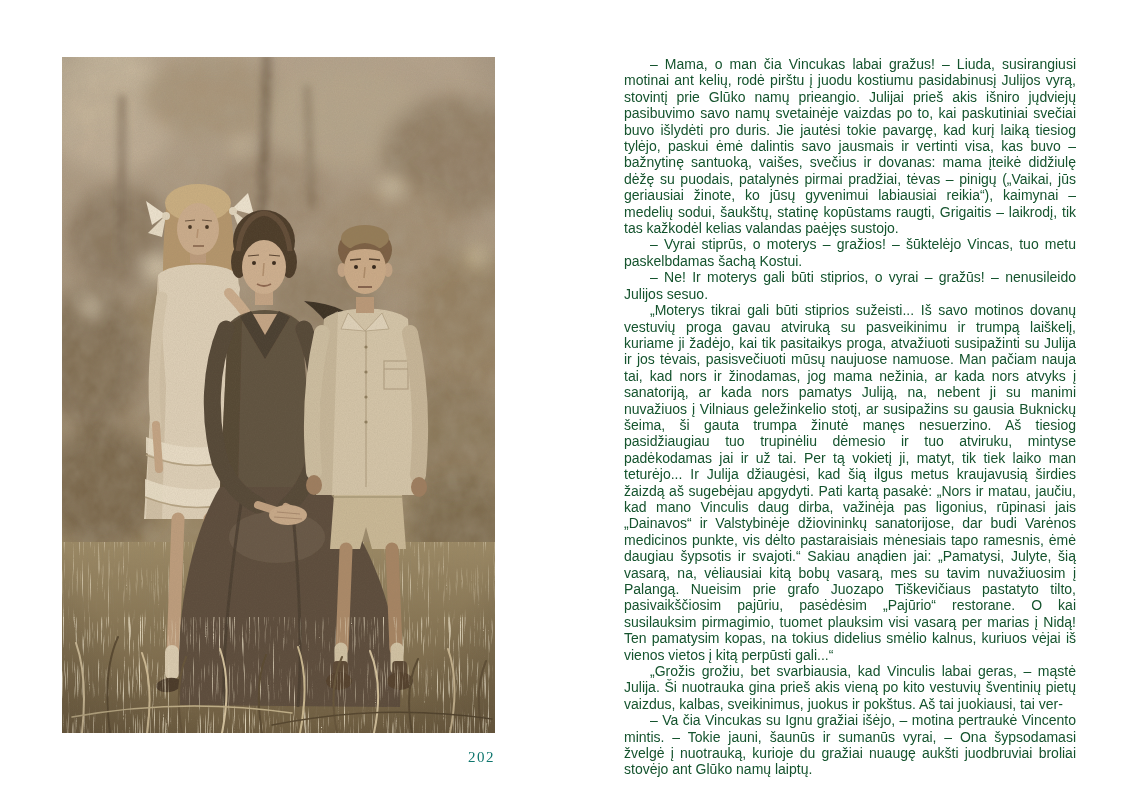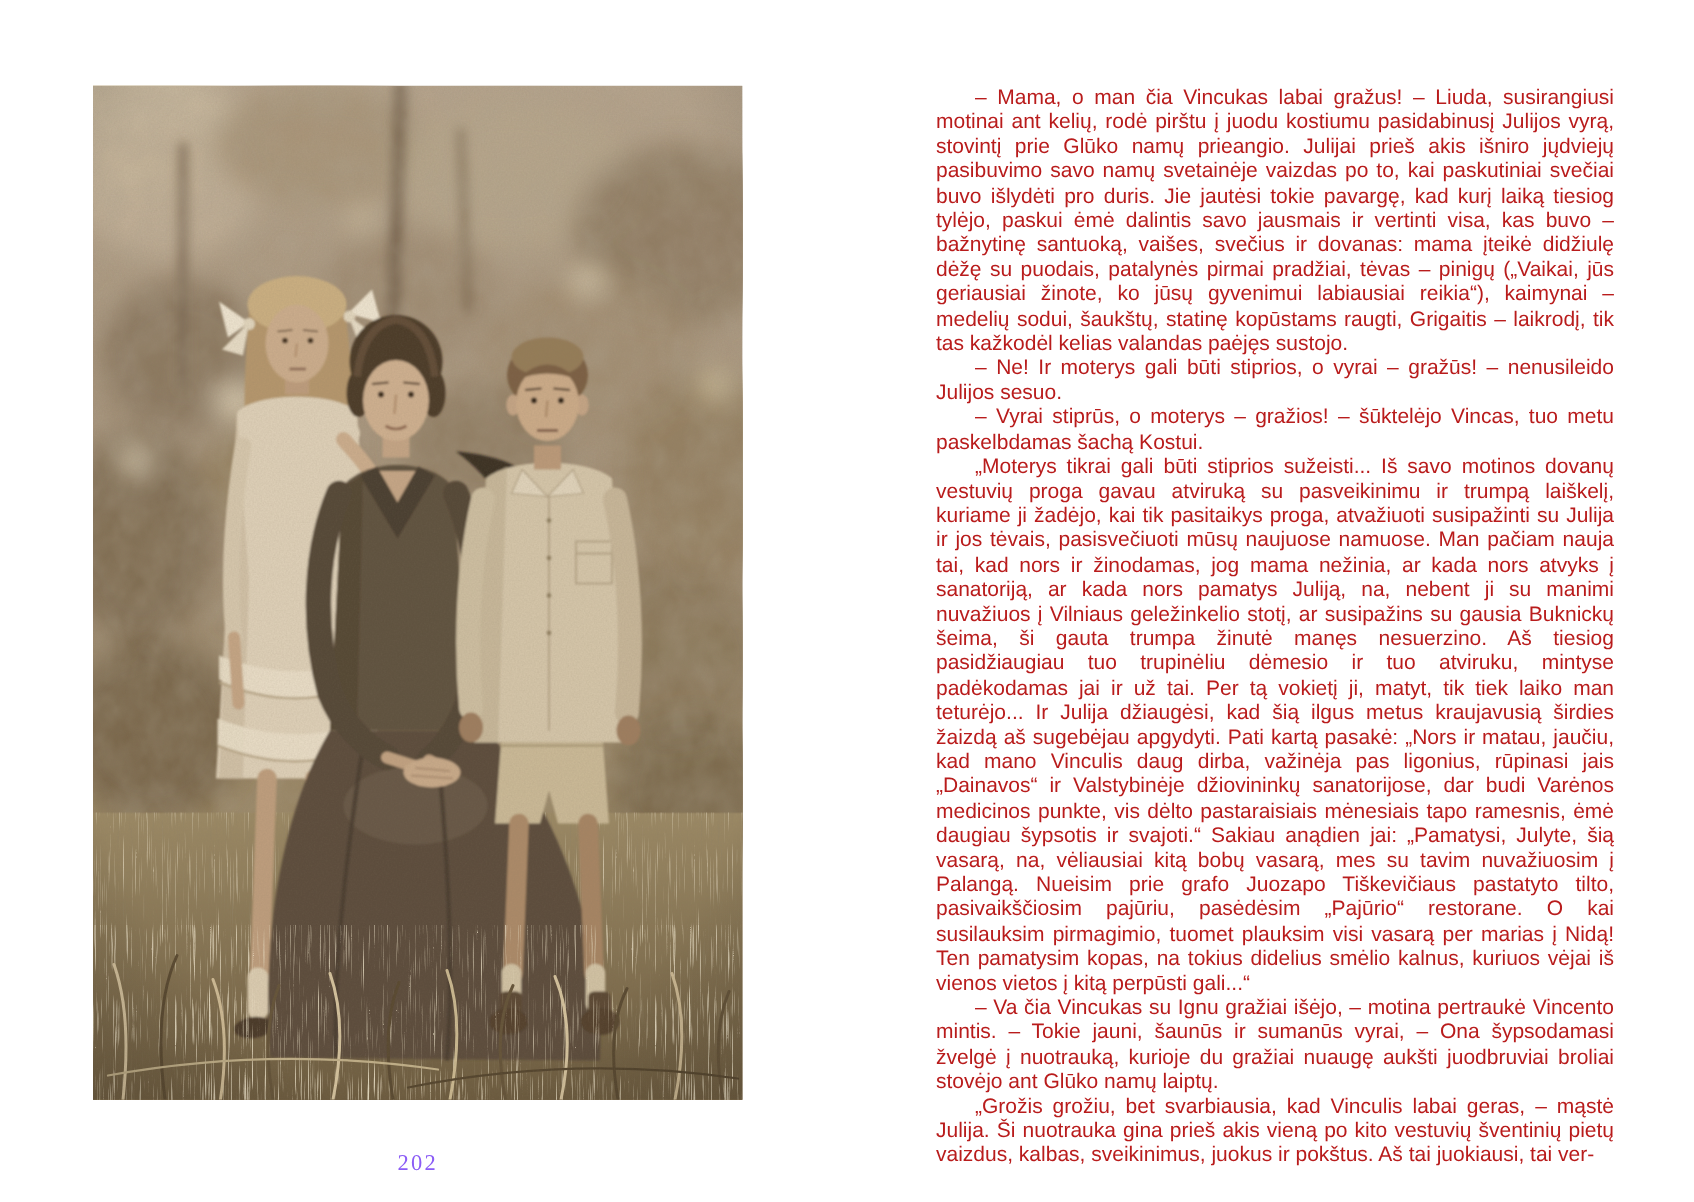--- a/index.html
+++ b/index.html
@@ -6,27 +6,27 @@
   body{width:1129px;height:801px;position:relative;overflow:hidden;
        font-family:"Liberation Sans",sans-serif;}
   .spread{position:absolute;inset:0;background:#ffffff;}
 
   
   .photo-frame{position:absolute;left:62px;top:57px;width:433px;height:676px;margin:0;}
   .photo-frame svg{display:block;width:433px;height:676px;}
 
   
   .text-column{position:absolute;left:624px;top:56px;width:452px;
-      font-size:14px;line-height:16.4px;color:#b91c1c;text-align:justify;}
+      font-size:14px;line-height:16.4px;color:#14532d;text-align:justify;}
   .text-column p{margin:0;text-indent:26px;}
   .it{}
 
   
-  .page-num{position:absolute;top:768px;font-family:"Liberation Serif",serif;
-      font-size:15px;color:#8b5cf6;letter-spacing:1.5px;text-align:center;}
+  .page-num{position:absolute;top:749px;font-family:"Liberation Serif",serif;
+      font-size:15px;color:#0f766e;letter-spacing:1.5px;text-align:right;}
   .pn-left{left:62px;width:433px;}
   .pn-right{left:624px;width:452px;}
 </style>
 </head>
 <body>
 
 <div class="spread">
 
   <figure class="photo-frame">
     <svg viewBox="0 0 433 676" xmlns="http://www.w3.org/2000/svg">
@@ -240,20 +240,20 @@
       </g>
 
       <rect width="433" height="676" filter="url(#grain)" opacity="0.22"></rect>
       <rect width="433" height="676" fill="url(#vig)"></rect>
     </svg>
   </figure>
   <div class="page-num pn-left">202</div>
 
   <div class="text-column">
     <p><span>– Mama, o man čia Vincukas labai gražus! – Liuda, susirangiusi motinai ant kelių, rodė pirštu į juodu kostiumu pasidabinusį Julijos vyrą, stovintį prie Glūko namų prieangio. Julijai prieš akis išniro jųdviejų pasibuvimo savo namų svetainėje vaizdas po to, kai paskutiniai svečiai buvo išlydėti pro duris. Jie jautėsi tokie pavargę, kad kurį laiką tiesiog tylėjo, paskui ėmė dalintis savo jausmais ir vertinti visa, kas buvo – bažnytinę santuoką, vaišes, svečius ir dovanas: mama įteikė didžiulę dėžę su puodais, patalynės pirmai pradžiai, tėvas – pinigų („Vaikai, jūs geriausiai žinote, ko jūsų gyvenimui labiausiai reikia“), kaimynai – medelių sodui, šaukštų, statinę kopūstams raugti, Grigaitis – laikrodį, tik tas kažkodėl kelias valandas paėjęs sustojo.</span></p>
+    <p><span>– Vyrai stiprūs, o moterys – gražios! – šūktelėjo Vincas, tuo metu paskelbdamas šachą Kostui.</span></p>
     <p><span>– Ne! Ir moterys gali būti stiprios, o vyrai – gražūs! – nenusileido Julijos sesuo.</span></p>
-    <p><span>– Vyrai stiprūs, o moterys – gražios! – šūktelėjo Vincas, tuo metu paskelbdamas šachą Kostui.</span></p>
     <p><span class="it">„Moterys tikrai gali būti stiprios sužeisti... Iš savo motinos dovanų vestuvių proga gavau atviruką su pasveikinimu ir trumpą laiškelį, kuriame ji žadėjo, kai tik pasitaikys proga, atvažiuoti susipažinti su Julija ir jos tėvais, pasisvečiuoti mūsų naujuose namuose. Man pačiam nauja tai, kad nors ir žinodamas, jog mama nežinia, ar kada nors atvyks į sanatoriją, ar kada nors pamatys Juliją, na, nebent ji su manimi nuvažiuos į Vilniaus geležinkelio stotį, ar susipažins su gausia Buknickų šeima, ši gauta trumpa žinutė manęs nesuerzino. Aš tiesiog pasidžiaugiau tuo trupinėliu dėmesio ir tuo atviruku, mintyse padėkodamas jai ir už tai. Per tą vokietį ji, matyt, tik tiek laiko man teturėjo... Ir Julija džiaugėsi, kad šią ilgus metus kraujavusią širdies žaizdą aš sugebėjau apgydyti. Pati kartą pasakė: „Nors ir matau, jaučiu, kad mano Vinculis daug dirba, važinėja pas ligonius, rūpinasi jais „Dainavos“ ir Valstybinėje džiovininkų sanatorijose, dar budi Varėnos medicinos punkte, vis dėlto pastaraisiais mėnesiais tapo ramesnis, ėmė daugiau šypsotis ir svajoti.“ Sakiau anądien jai: „Pamatysi, Julyte, šią vasarą, na, vėliausiai kitą bobų vasarą, mes su tavim nuvažiuosim į Palangą. Nueisim prie grafo Juozapo Tiškevičiaus pastatyto tilto, pasivaikščiosim pajūriu, pasėdėsim „Pajūrio“ restorane. O kai susilauksim pirmagimio, tuomet plauksim visi vasarą per marias į Nidą! Ten pamatysim kopas, na tokius didelius smėlio kalnus, kuriuos vėjai iš vienos vietos į kitą perpūsti gali...“</span></p>
+    <p><span class="it">„Grožis grožiu, bet svarbiausia, kad Vinculis labai geras, </span><span>– mąstė Julija. </span><span class="it">Ši nuotrauka gina prieš akis vieną po kito vestuvių šventinių pietų vaizdus, kalbas, sveikinimus, juokus ir pokštus. Aš tai juokiausi, tai ver-</span></p>
     <p><span>– Va čia Vincukas su Ignu gražiai išėjo, – motina pertraukė Vincento mintis. – Tokie jauni, šaunūs ir sumanūs vyrai, – Ona šypsodamasi žvelgė į nuotrauką, kurioje du gražiai nuaugę aukšti juodbruviai broliai stovėjo ant Glūko namų laiptų.</span></p>
-    <p><span class="it">„Grožis grožiu, bet svarbiausia, kad Vinculis labai geras, </span><span>– mąstė Julija. </span><span class="it">Ši nuotrauka gina prieš akis vieną po kito vestuvių šventinių pietų vaizdus, kalbas, sveikinimus, juokus ir pokštus. Aš tai juokiausi, tai ver-</span></p>
   </div>
 
 </div>
 
 </body></html>

